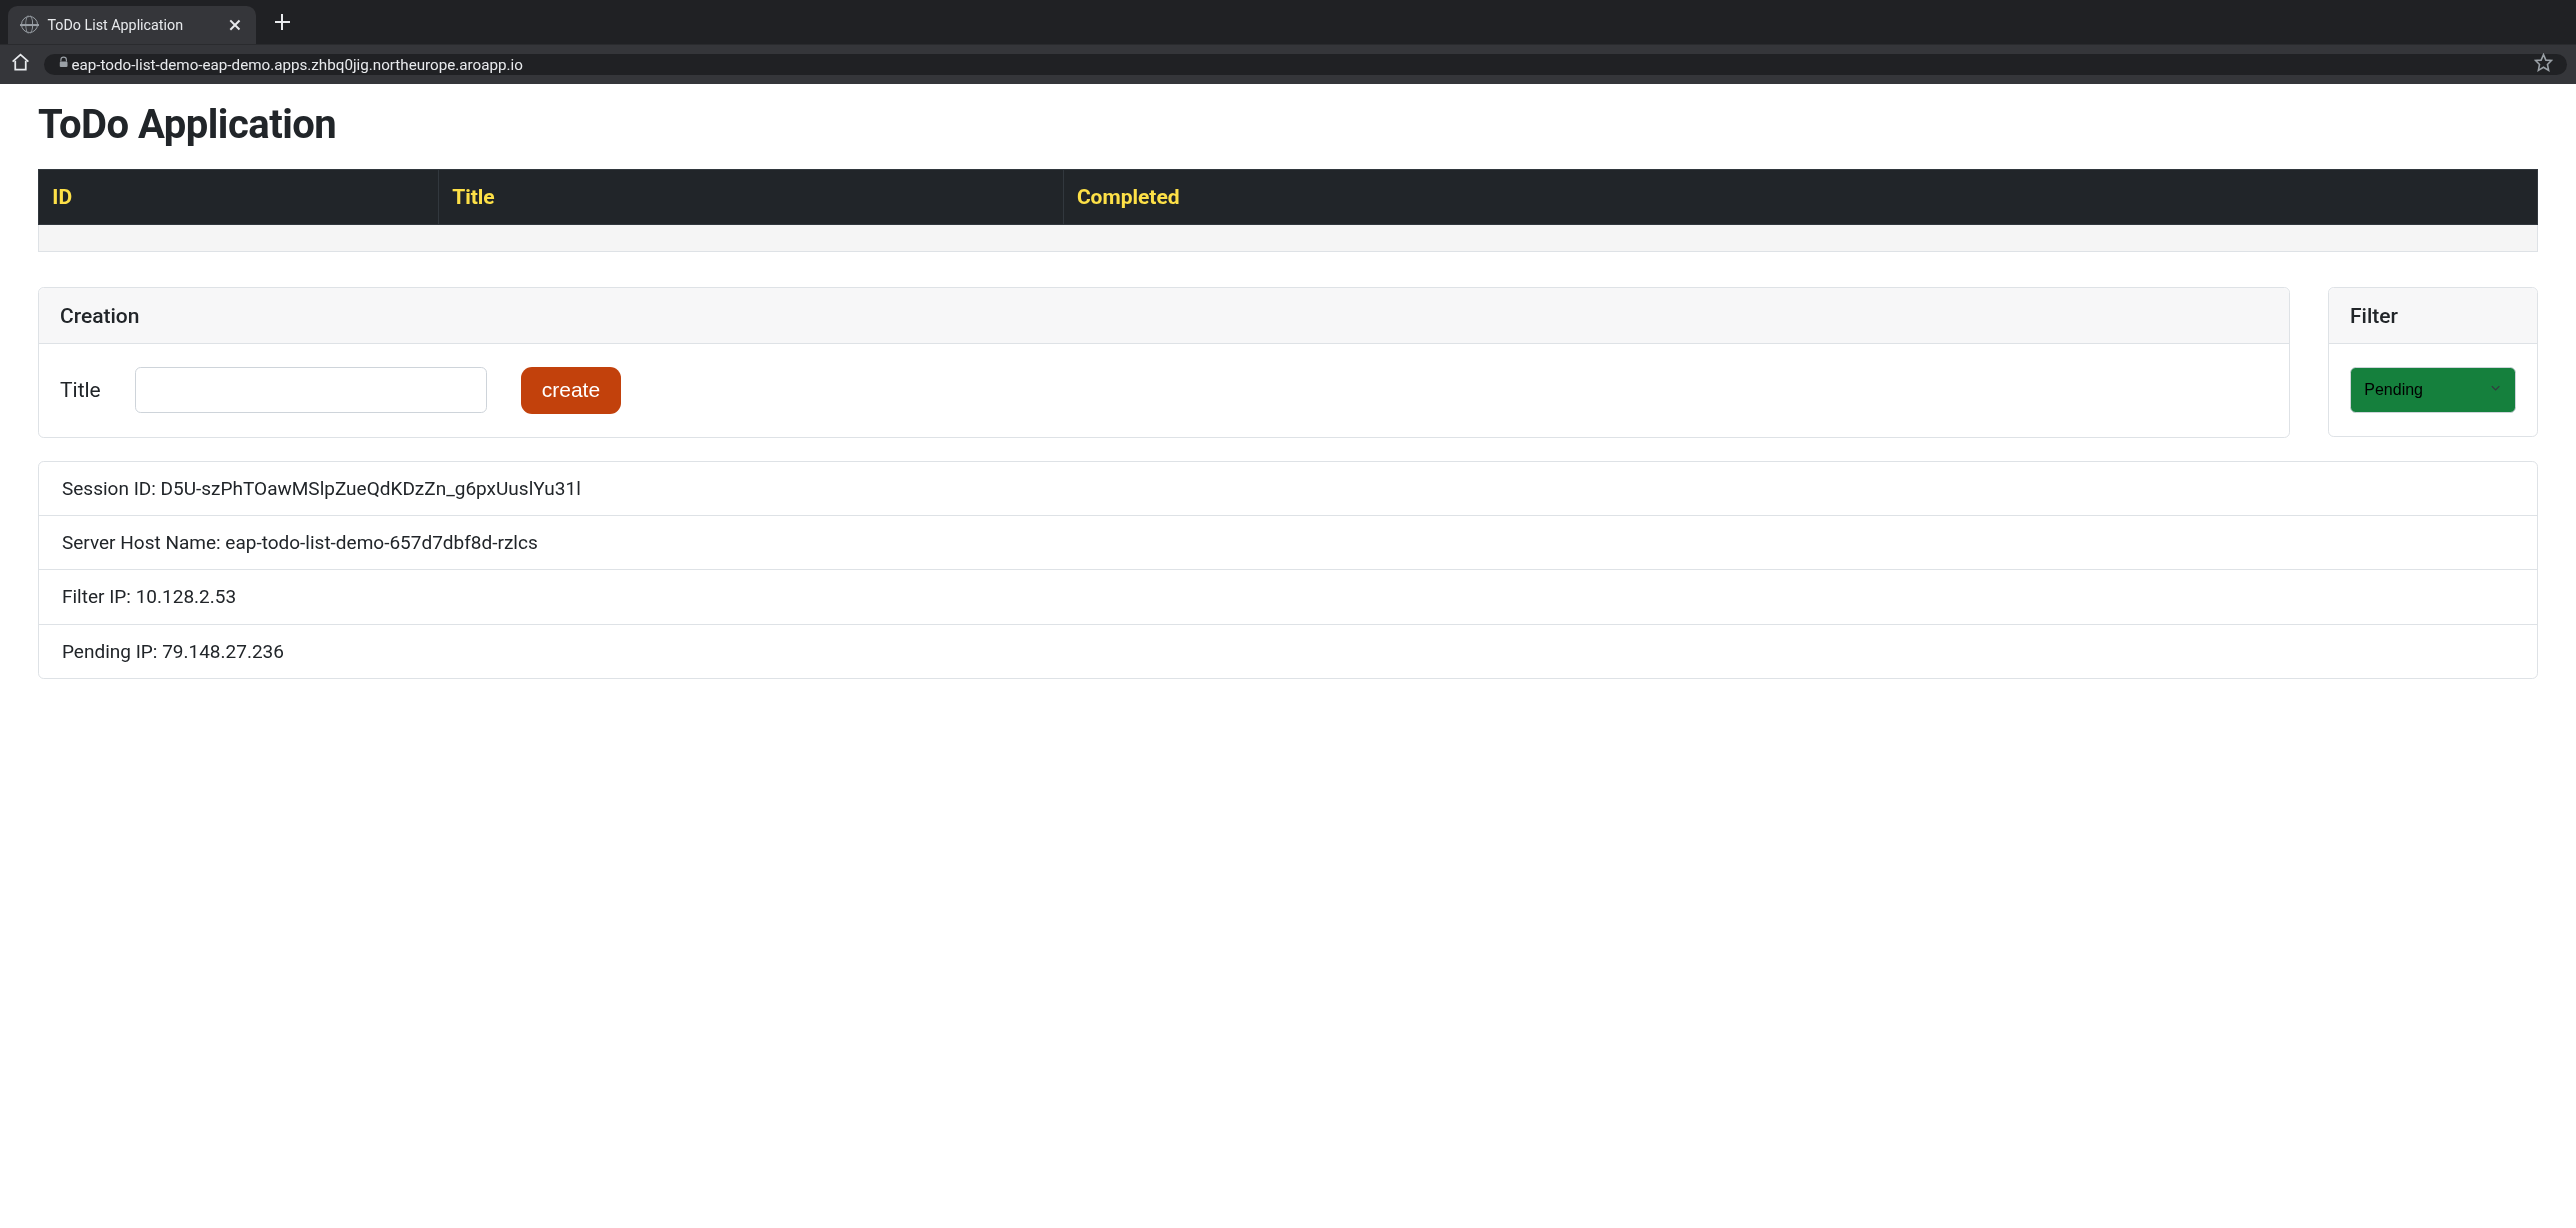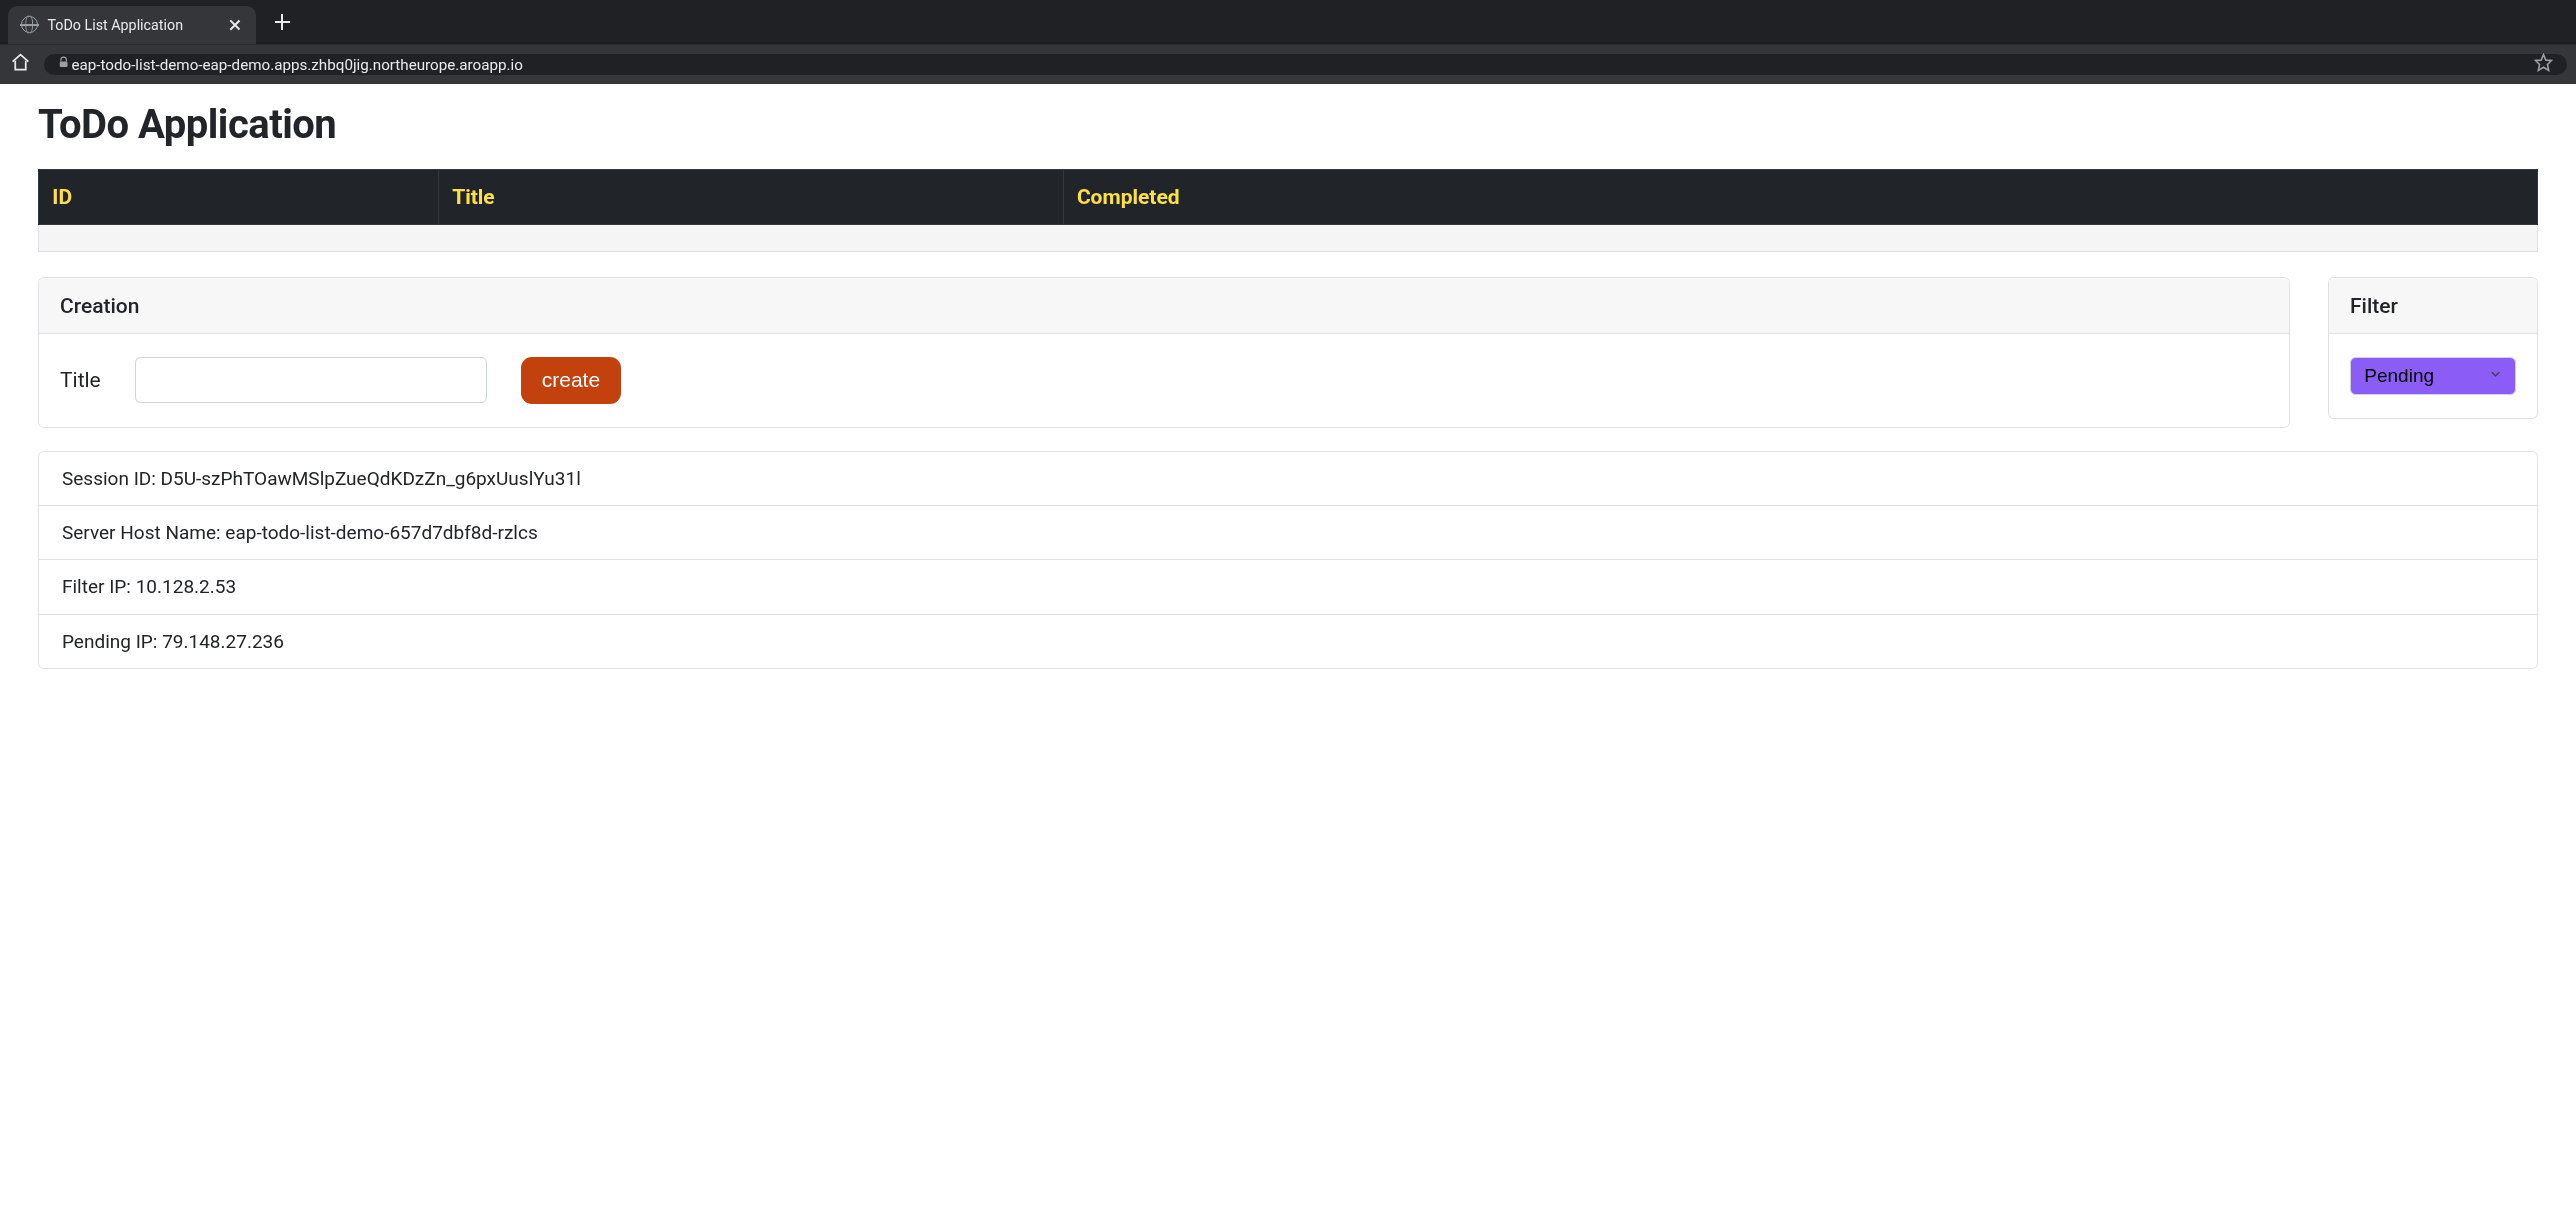--- a/index.html
+++ b/index.html
@@ -141,20 +141,21 @@
   .panels-row {
     display: flex;
     gap: 38px;
     margin-top: 25px;
     align-items: flex-start;
   }
   .card {
     border: 1px solid #dee2e6;
     border-radius: 5.7px;
     background: #fff;
+    margin-top: 10px;
   }
   .card-header {
     background: #f7f7f8;
     border-bottom: 1px solid #dee2e6;
     padding: 15.2px 21px;
     font-size: 21px;
     font-weight: 500;
     border-radius: 5.7px 5.7px 0 0;
   }
   .card-body {
@@ -184,26 +185,26 @@
     border-radius: 11px;
     padding: 11.4px 21px;
     font-size: 21px;
     cursor: pointer;
   }
   .select-wrap {
     position: relative;
   }
   .form-select {
     width: 100%;
-    height: 38px;
+    height: 46px;
     border: 1px solid #ced4da;
     border-radius: 5.7px;
     padding: 0 38px 0 13.3px;
-    font-size: 19px;
-    background: #8b5cf6;
+    font-size: 16px;
+    background: #15803d;
     appearance: none;
     cursor: pointer;
   }
   .select-chevron {
     position: absolute;
     right: 13.3px;
     top: 50%;
     transform: translateY(-50%);
     pointer-events: none;
   }

